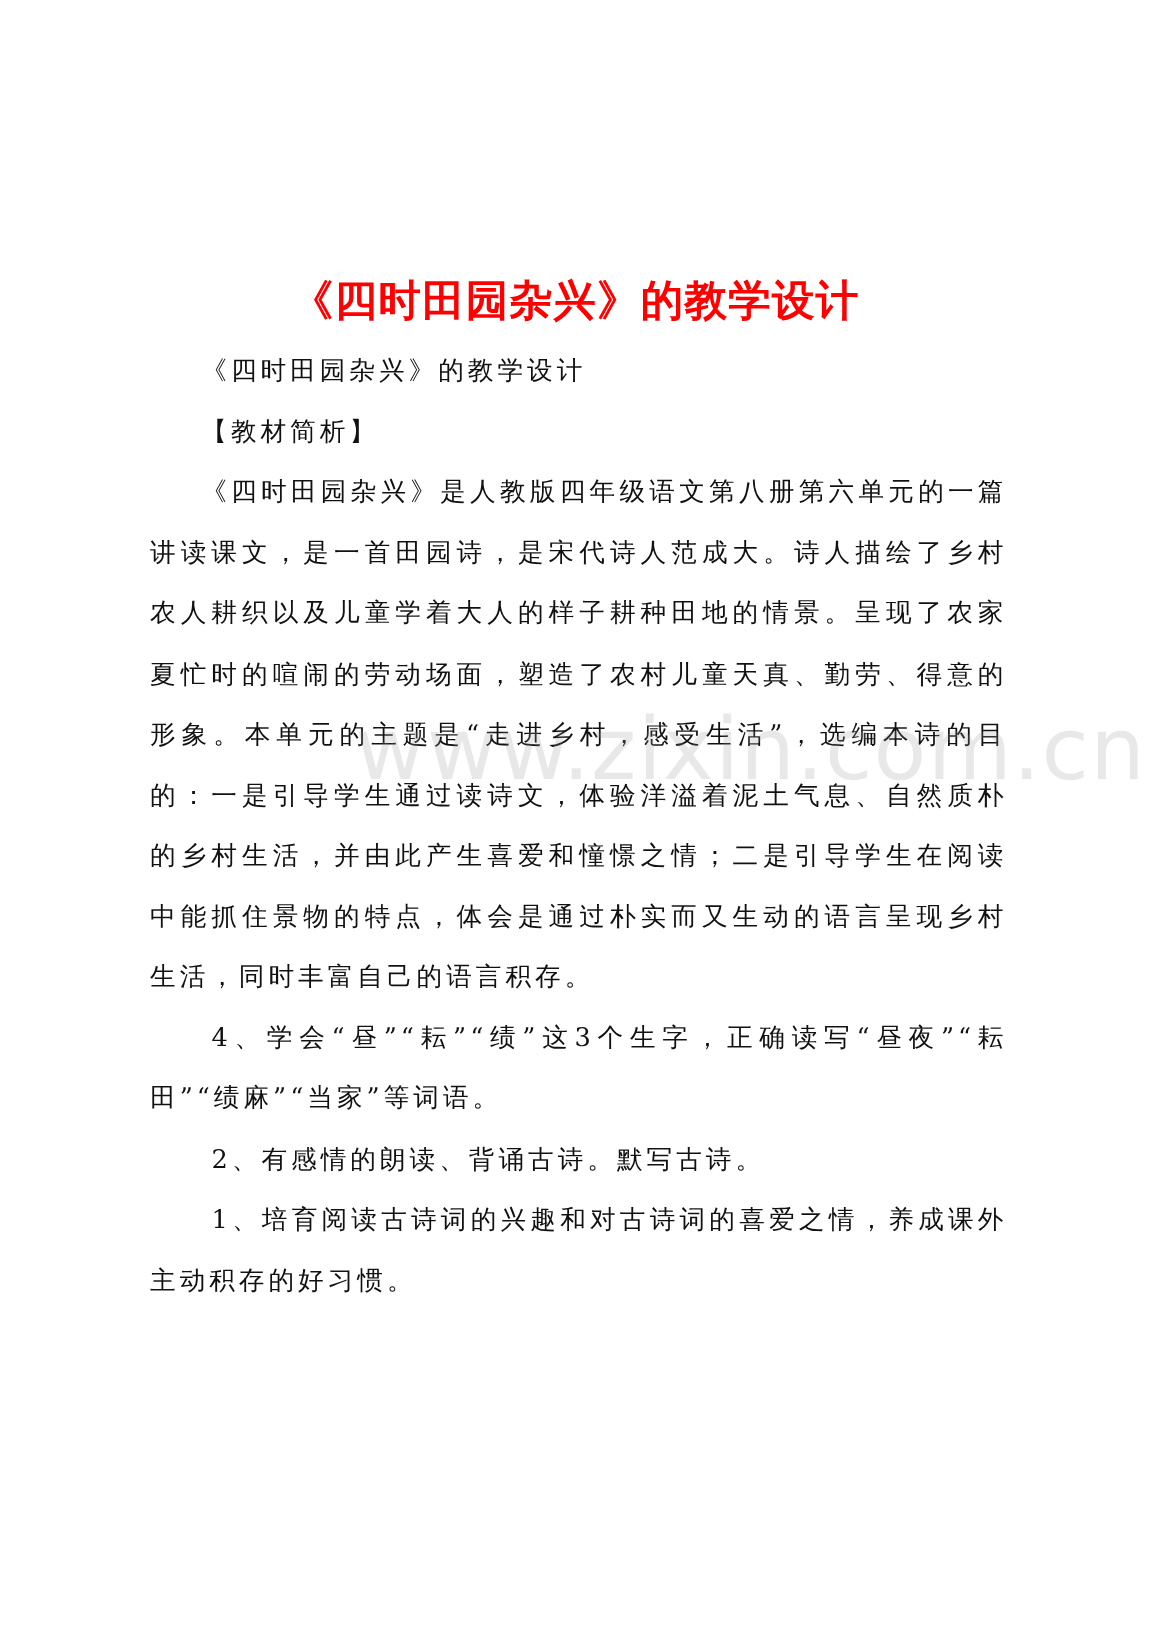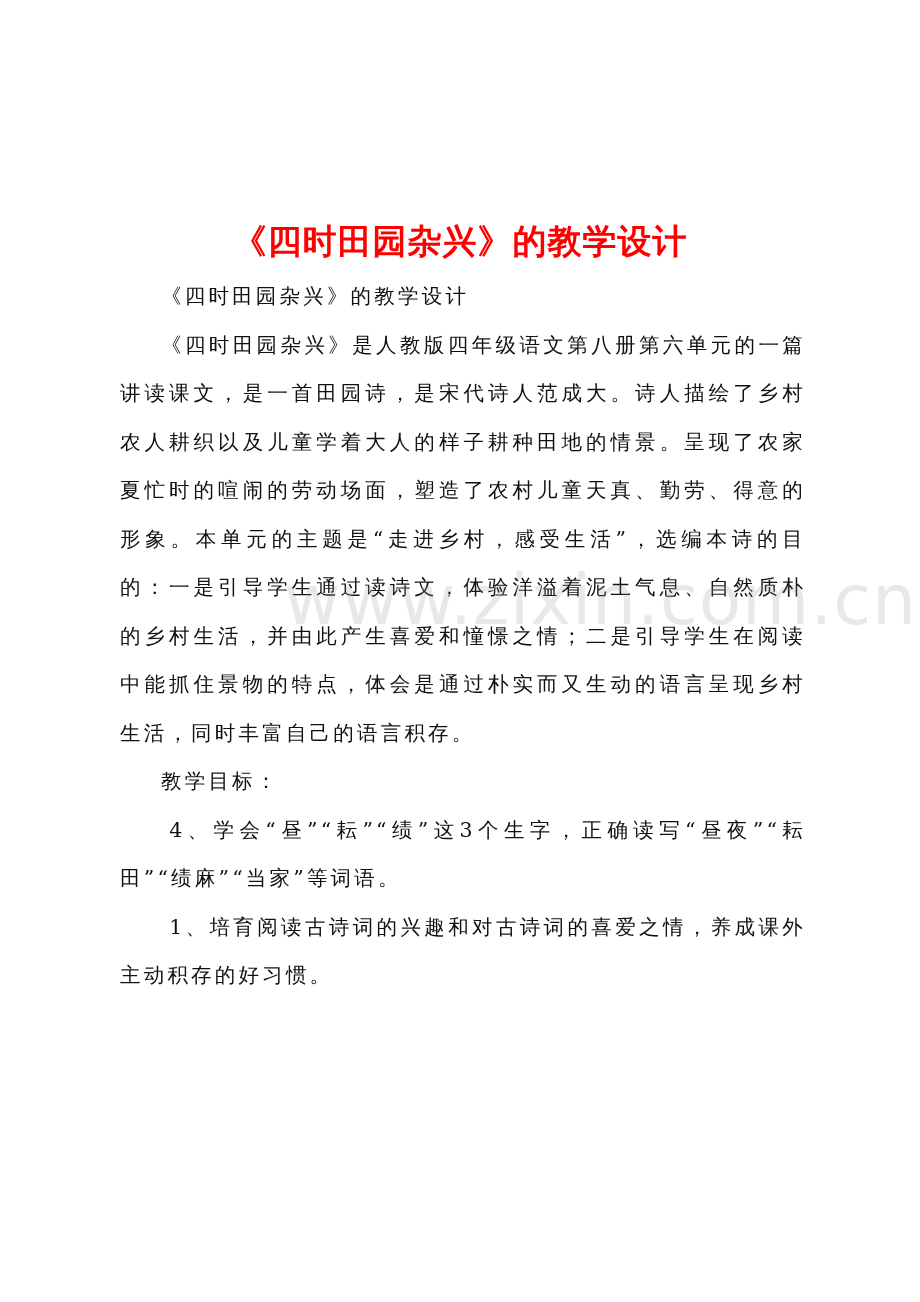--- a/index.html
+++ b/index.html
@@ -67,21 +67,22 @@
   </style>
 </head>
 <body>
 
 <div class="page">
 
   <h1 class="doc-title">《四时田园杂兴》的教学设计</h1>
 
   <div class="body-text">
     <p class="para">《四时田园杂兴》的教学设计</p>
+    <p class="para">【教材简析】</p>
     <p class="para">《四时田园杂兴》是人教版四年级语文第八册第六单元的一篇讲读课文，是一首田园诗，是宋代诗人范成大。诗人描绘了乡村农人耕织以及儿童学着大人的样子耕种田地的情景。呈现了农家夏忙时的喧闹的劳动场面，塑造了农村儿童天真、勤劳、得意的形象。本单元的主题是“走进乡村，感受生活”，选编本诗的目的：一是引导学生通过读诗文，体验洋溢着泥土气息、自然质朴的乡村生活，并由此产生喜爱和憧憬之情；二是引导学生在阅读中能抓住景物的特点，体会是通过朴实而又生动的语言呈现乡村生活，同时丰富自己的语言积存。</p>
-    <p class="para">教学目标：</p>
     <p class="para indent-goal">4、学会“昼”“耘”“绩”这3个生字，正确读写“昼夜”“耘田”“绩麻”“当家”等词语。</p>
+    <p class="para indent-goal">2、有感情的朗读、背诵古诗。默写古诗。</p>
     <p class="para indent-goal">1、培育阅读古诗词的兴趣和对古诗词的喜爱之情，养成课外主动积存的好习惯。</p>
   </div>
 
   <div class="watermark">www.zixin.com.cn</div>
 
 </div>
 
 </body></html>

